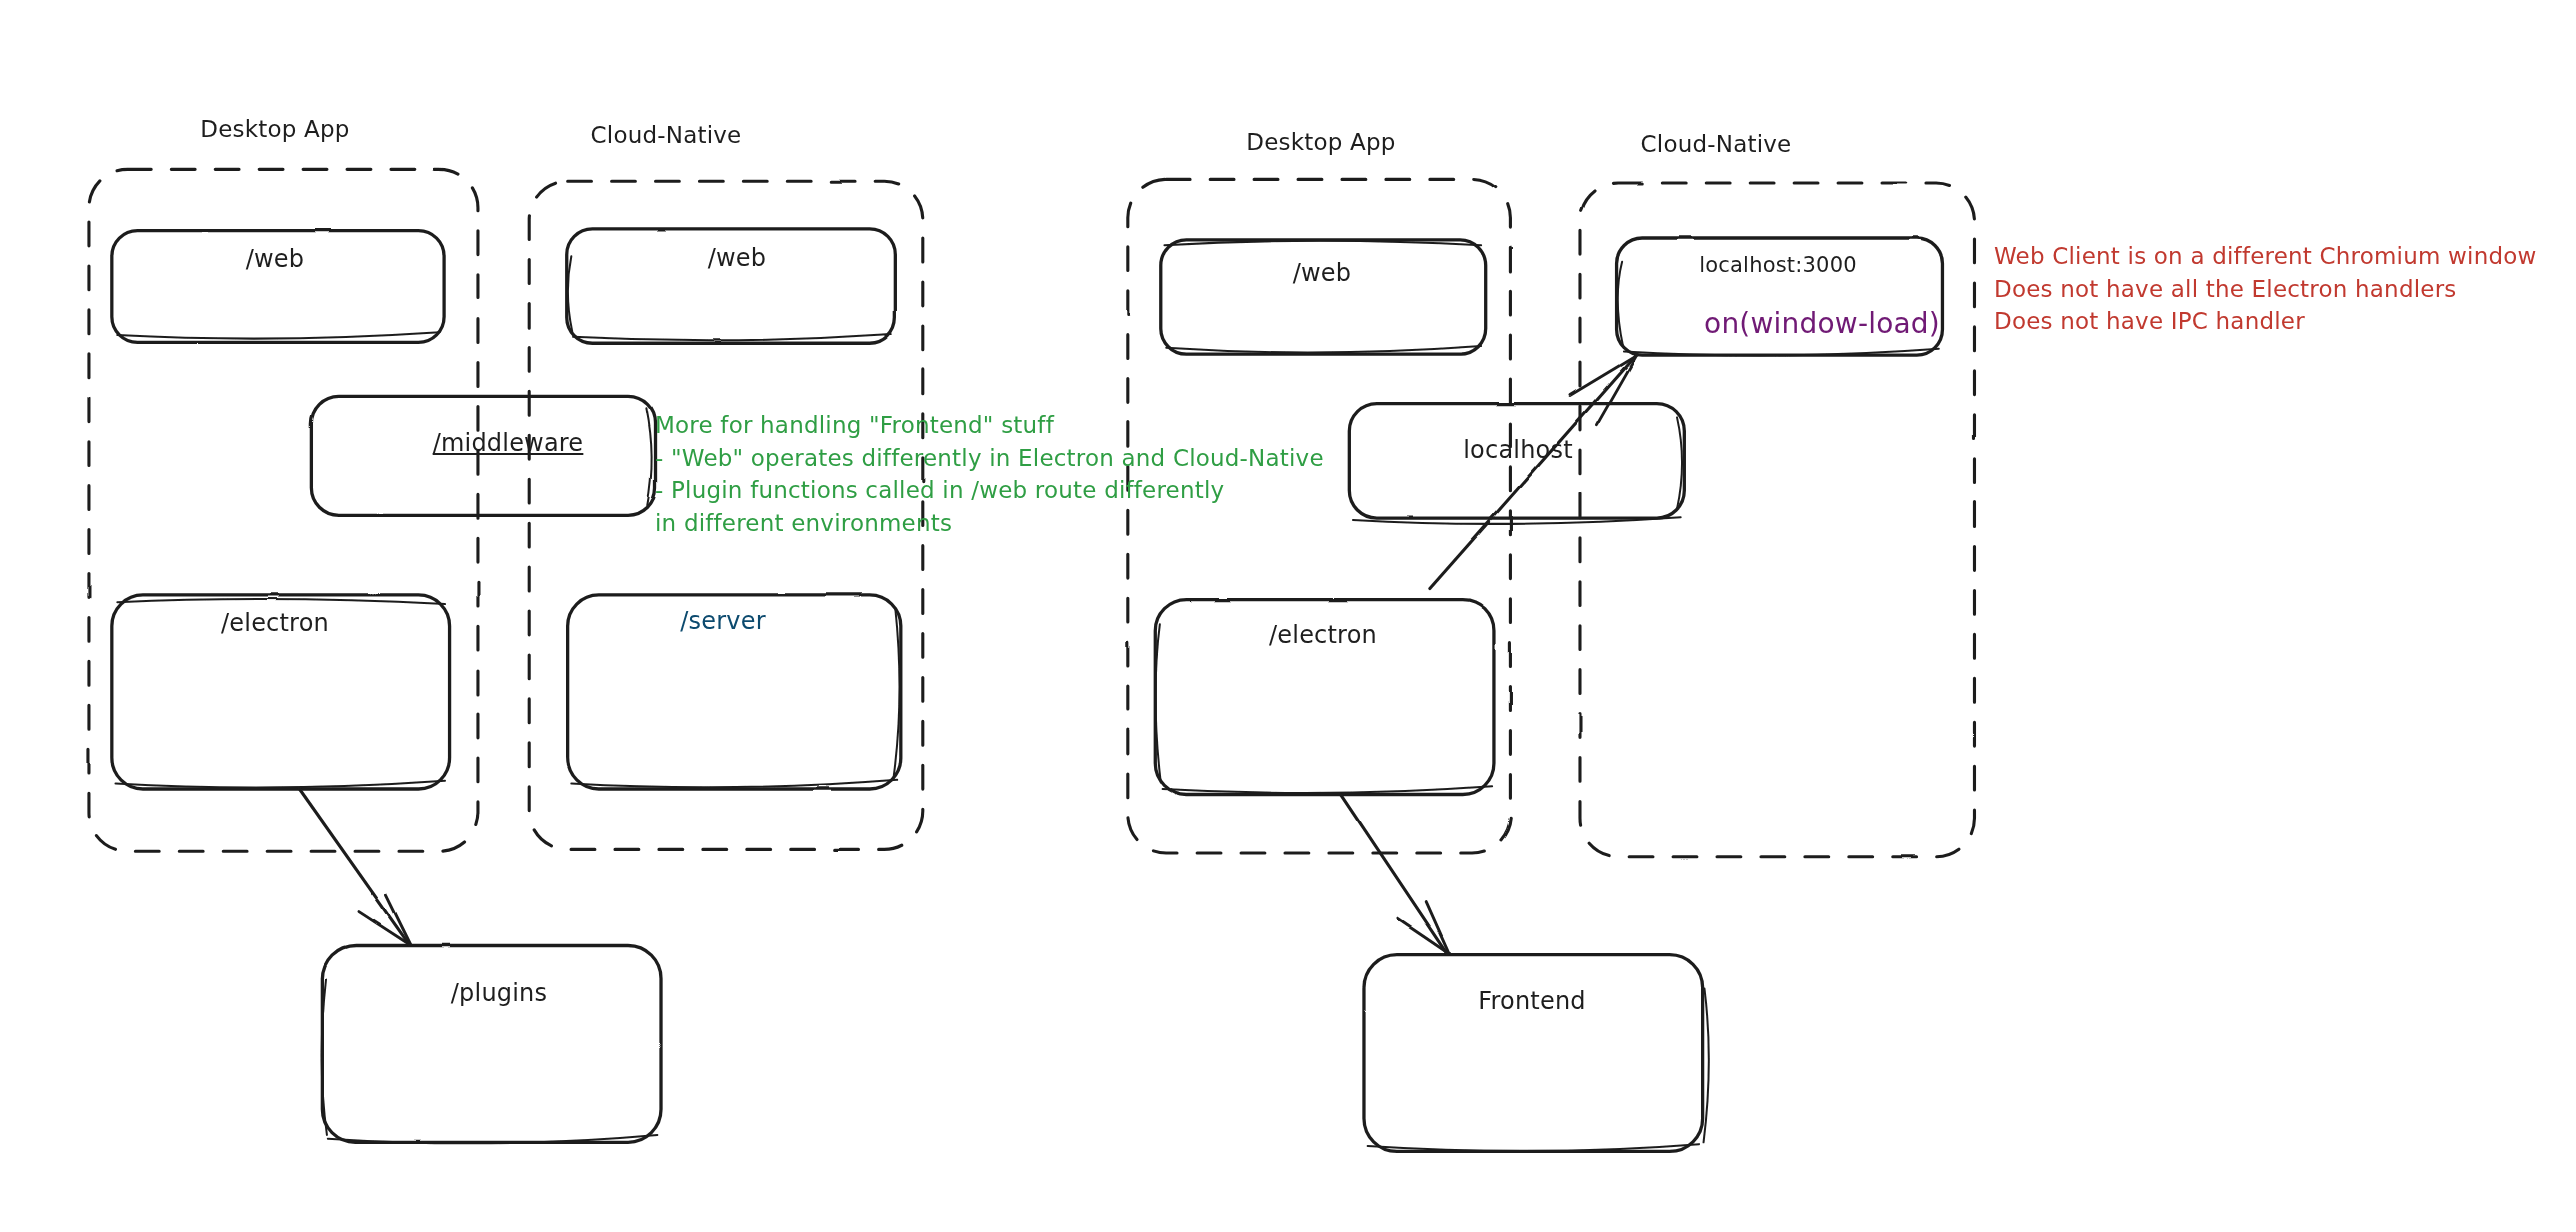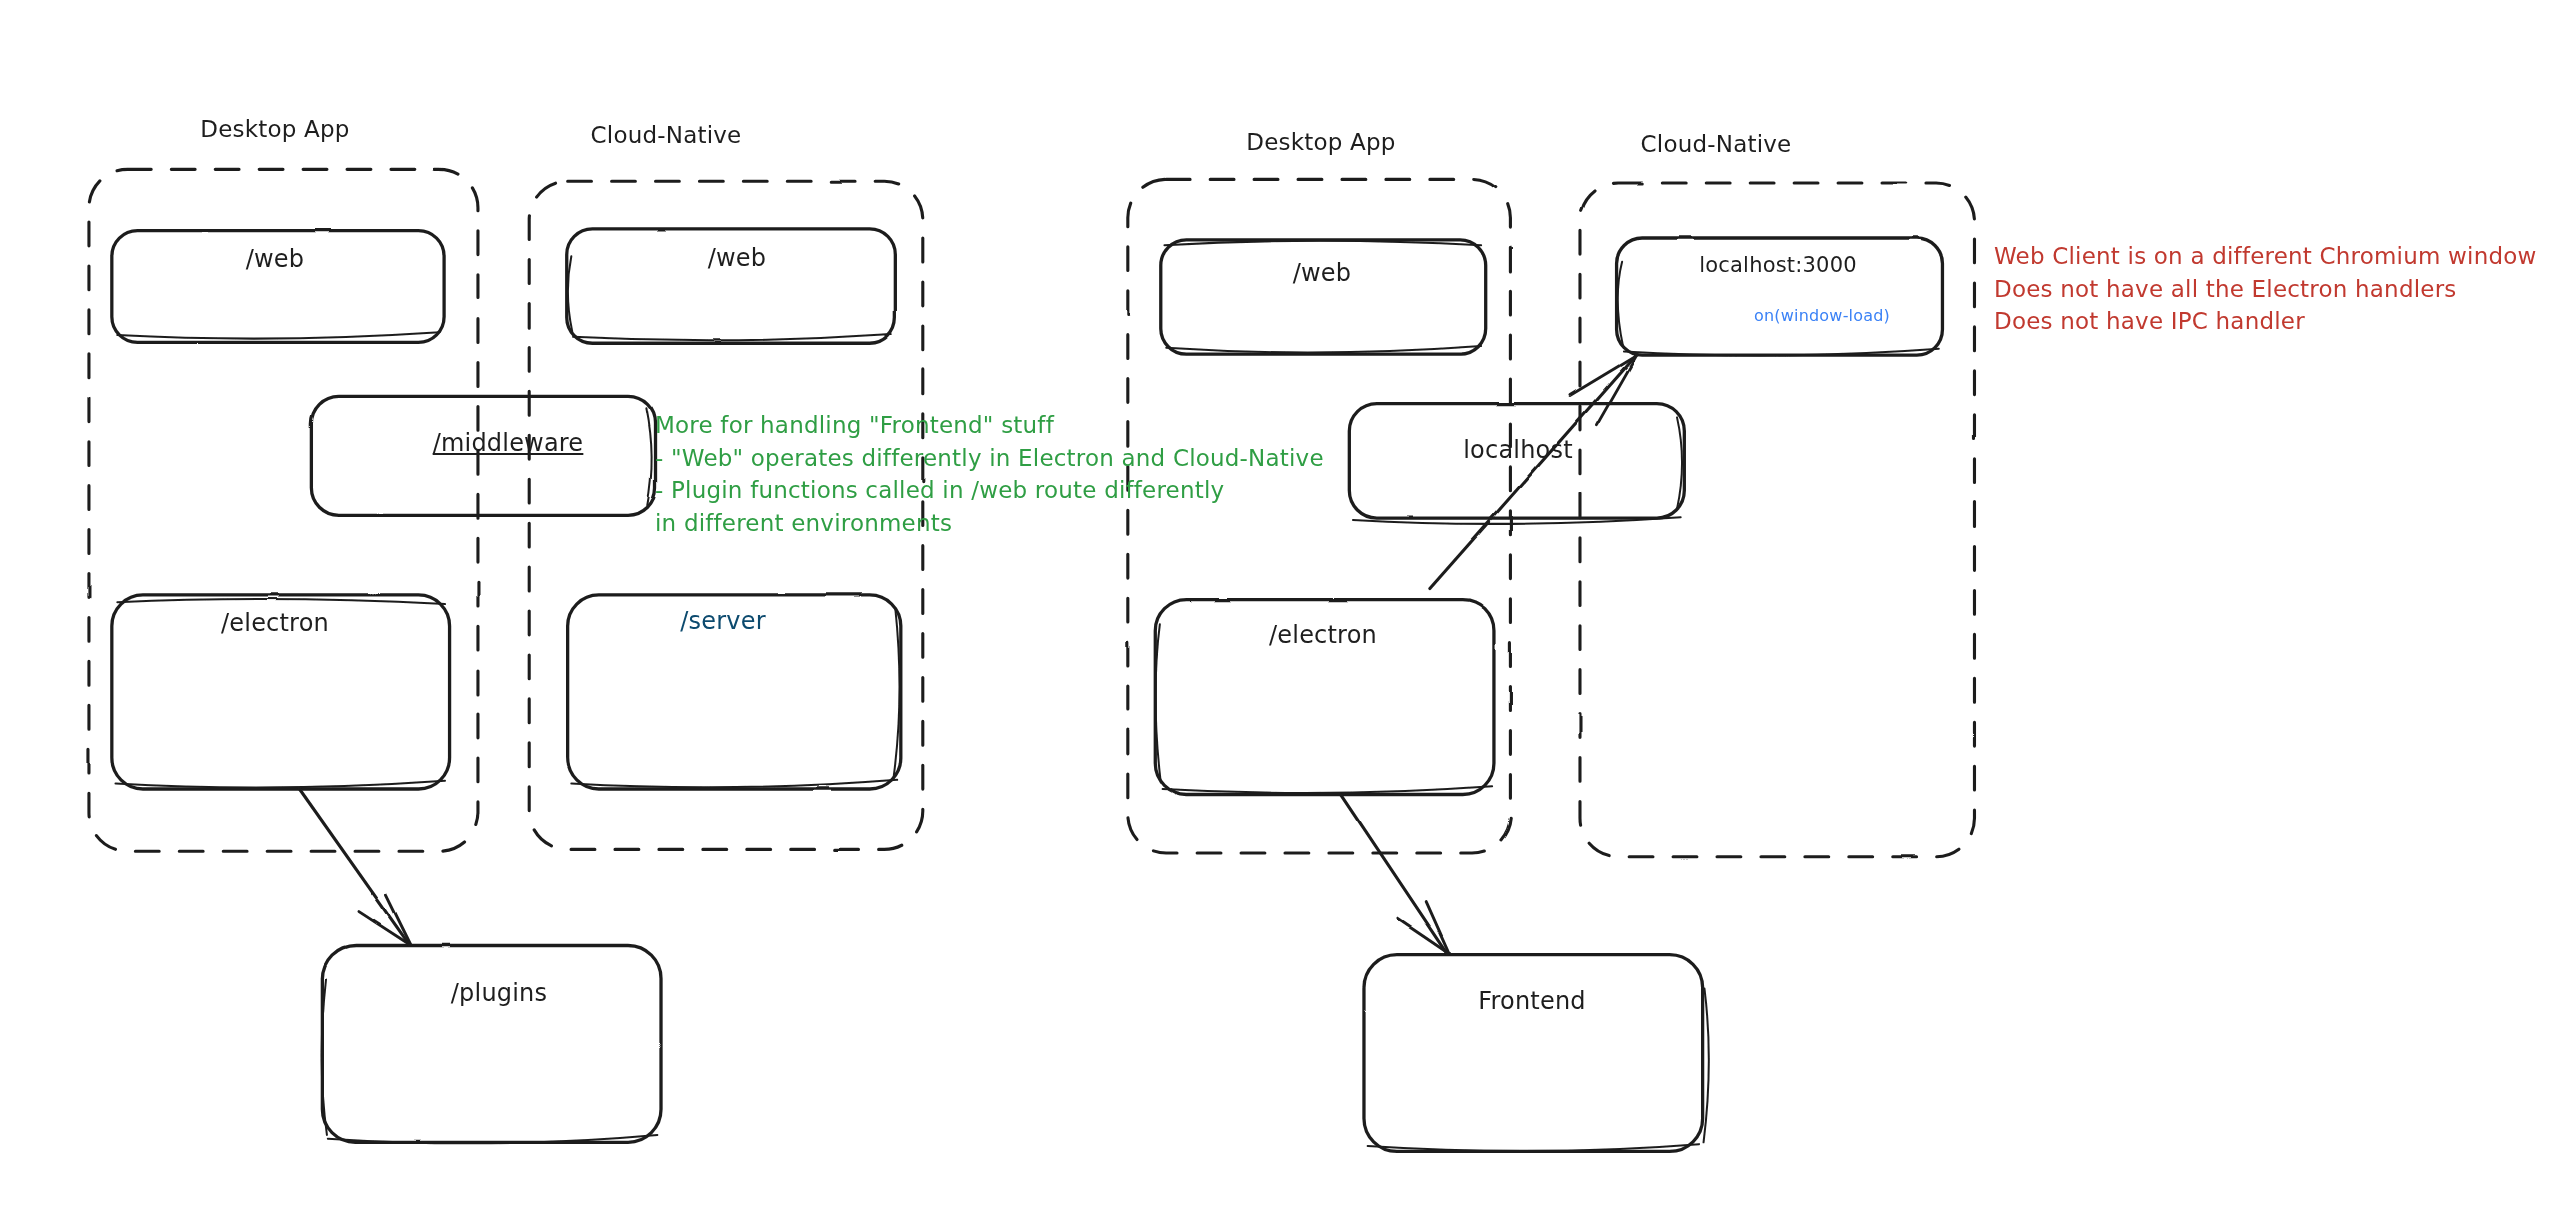--- a/index.html
+++ b/index.html
@@ -47,22 +47,22 @@
     font-size: 21px;
   }
   .annot {
     font-size: 23px;
     line-height: 1.42;
   }
   .annot.green { color: #2f9e44; }
   .annot.red   { color: #c1392f; }
   .node-label.red { color: #0c4a6e; }
   .node-sub.red {
-    color: #3b82f6;
-    font-size: 16px;
+    color: #701a75;
+    font-size: 28px;
     text-align: center;
   }
   .center-x { transform: translateX(-50%); }
 </style>
 </head>
 <body>
 
 <div id="canvas">
 
   <svg id="sketch" viewBox="0 0 2814 1346" xmlns="http://www.w3.org/2000/svg">

